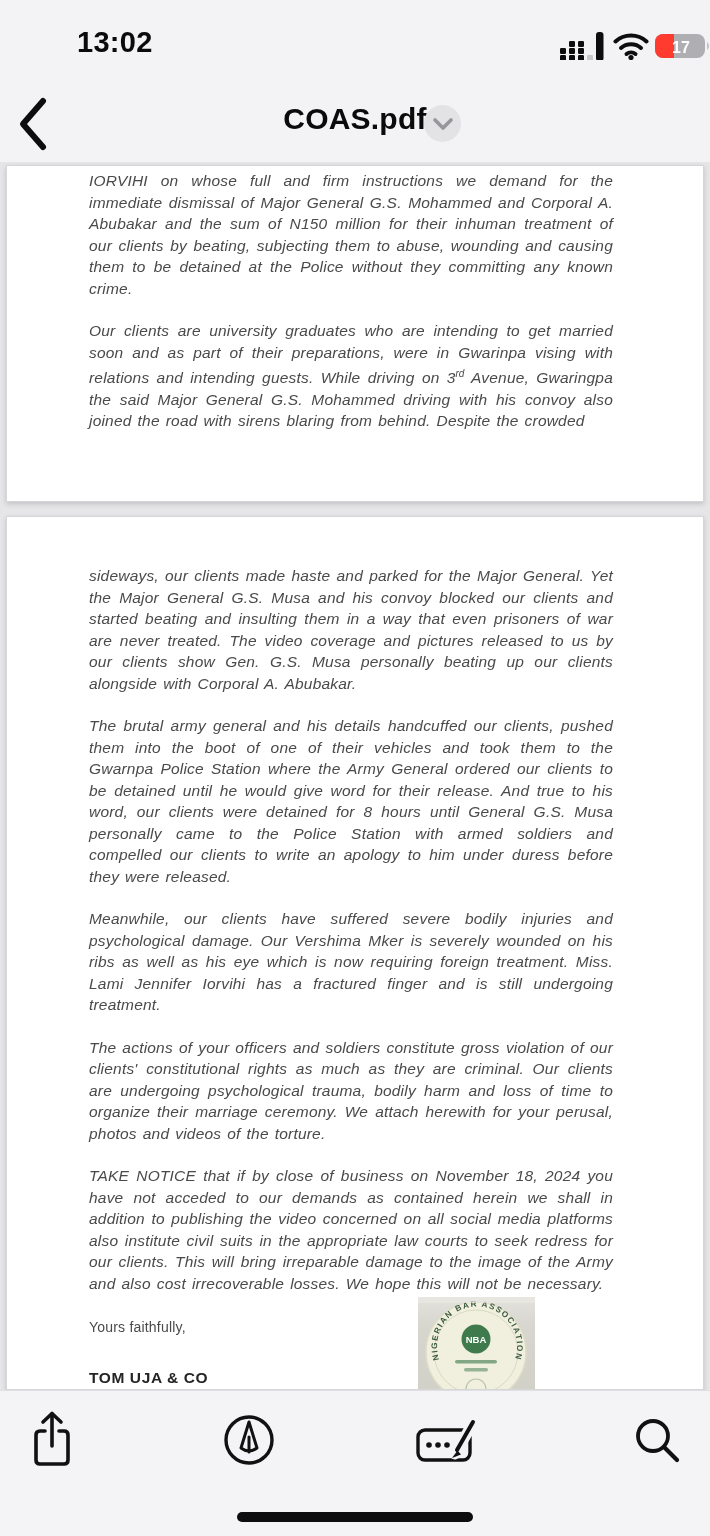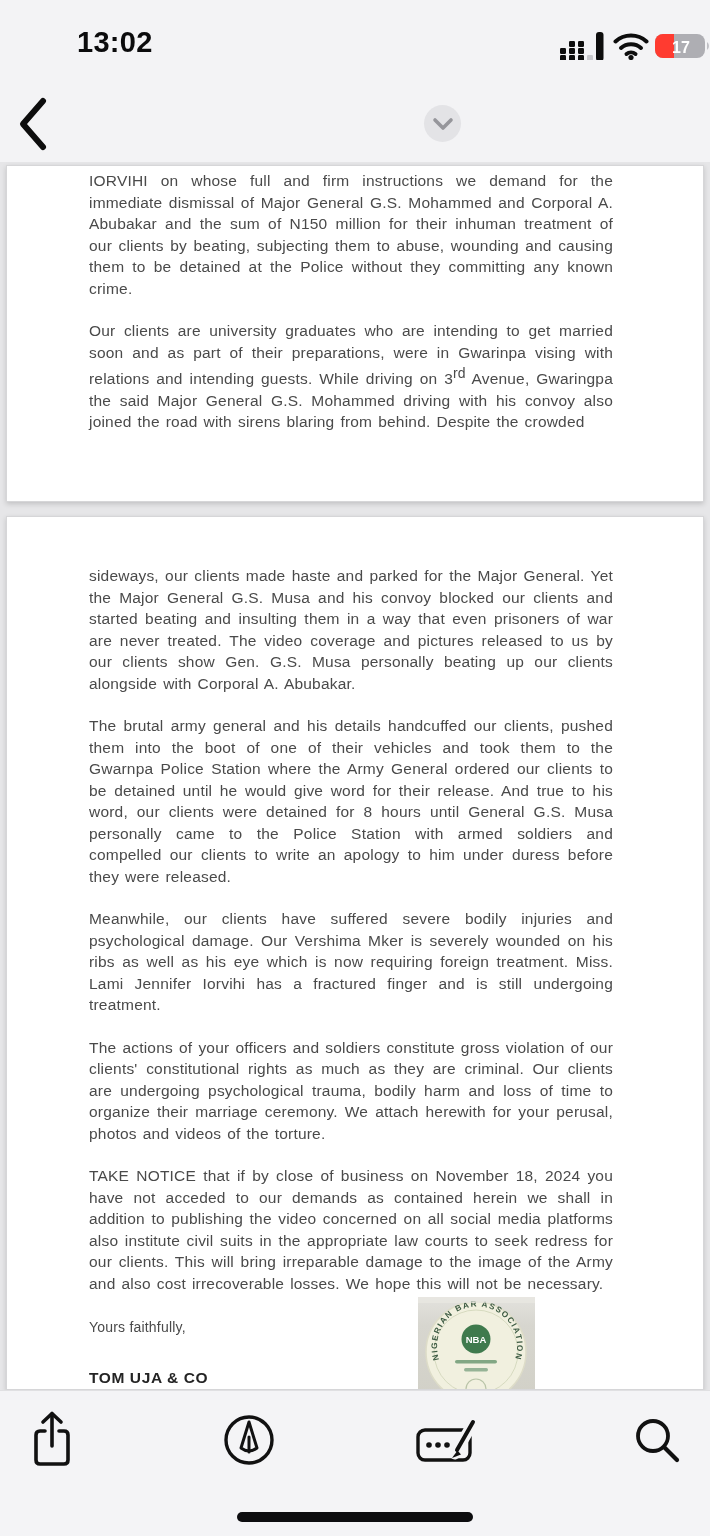--- a/index.html
+++ b/index.html
@@ -19,23 +19,23 @@
   .navbar { position:absolute; top:88px; left:0; width:710px; height:74px; background:#f3f3f5; z-index:30; }
   .back-btn { position:absolute; left:16px; top:8px; width:40px; height:58px; cursor:pointer; }
   .nav-title { position:absolute; left:0; top:14px; width:710px; text-align:center; font-size:30px; font-weight:700; color:#0b0b0c; letter-spacing:0.2px; }
   .title-dropdown { position:absolute; left:424px; top:17px; width:37px; height:37px; border-radius:50%; background:#e3e3e6; display:flex; align-items:center; justify-content:center; cursor:pointer; }
 
   
   .doc-area { position:absolute; top:162px; left:0; width:710px; height:1228px; background:#e6e6e8; overflow:hidden; }
   .page { position:absolute; left:6px; width:698px; background:#fff; border:1px solid #d6d6d8; box-shadow:0 2px 5px rgba(0,0,0,0.16); }
   .page1 { top:3px; height:337px; padding:4px 74px 0 82px; overflow:hidden; }
   .page2 { top:354px; height:874px; padding:48px 74px 0 82px; overflow:hidden; }
-  .doc-text p { font-size:15.5px; line-height:21.5px; color:#4a4a4a; text-align:justify; letter-spacing:0.2px; word-spacing:1.5px; margin:0 16px 21px 0; }
+  .doc-text p { font-size:15.5px; line-height:21.5px; color:#4a4a4a; text-align:justify; letter-spacing:0.2px; word-spacing:1.5px; margin:0 16px 21px 0;font-style:italic; }
   .doc-text p.last { margin-bottom:0; }
-  sup.ord { font-size:14px; vertical-align:super; letter-spacing:0; }
+  sup.ord { font-size:10px; vertical-align:super; letter-spacing:0; }
   .closing-line { font-size:14px; line-height:22px; color:#4a4a4a; letter-spacing:0.2px; }
   .firm-name { font-size:15.5px; line-height:24px; color:#242424; font-weight:700; letter-spacing:0.6px;margin-top:28px; }
 
   
   .seal { position:absolute; left:411px; top:780px; width:117px; height:94px; overflow:hidden; background:linear-gradient(180deg,#e3e2dd 0%,#d7d6cf 30%,#d2d1c8 100%); }
 
   
   .toolbar { position:absolute; top:1390px; left:0; width:710px; height:146px; background:#f4f4f6; border-top:1px solid rgba(0,0,0,0.08); z-index:30; }
   .tb-btn { position:absolute; top:14px; width:70px; height:70px; display:flex; align-items:center; justify-content:center; cursor:pointer; }
   .tb-share { left:17px; }
@@ -85,20 +85,21 @@
       <text x="26" y="20.5" font-size="16" font-weight="700" fill="#ffffff" text-anchor="middle" font-family="Liberation Sans, sans-serif">17</text>
     </svg>
   </div>
 
   <div class="navbar">
     <div class="back-btn">
       <svg width="34" height="56" viewBox="0 0 34 56">
         <polyline points="27,5 7,28 27,51" fill="none" stroke="#0d0d0d" stroke-width="6" stroke-linecap="round" stroke-linejoin="round"></polyline>
       </svg>
     </div>
+    <div class="nav-title">COAS.pdf</div>
     <div class="title-dropdown">
       <svg width="22" height="14" viewBox="0 0 22 14">
         <polyline points="3,3 11,11 19,3" fill="none" stroke="#96969b" stroke-width="3.6" stroke-linecap="round" stroke-linejoin="round"></polyline>
       </svg>
     </div>
   </div>
 
   <div class="doc-area">
 
     <div class="page page1 doc-text">

